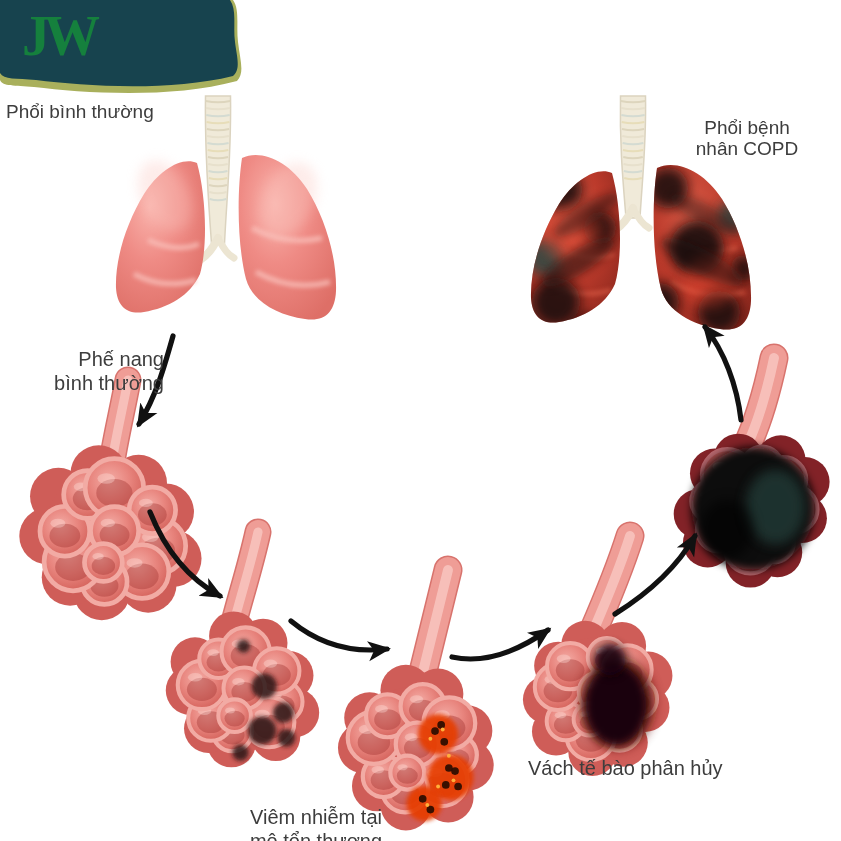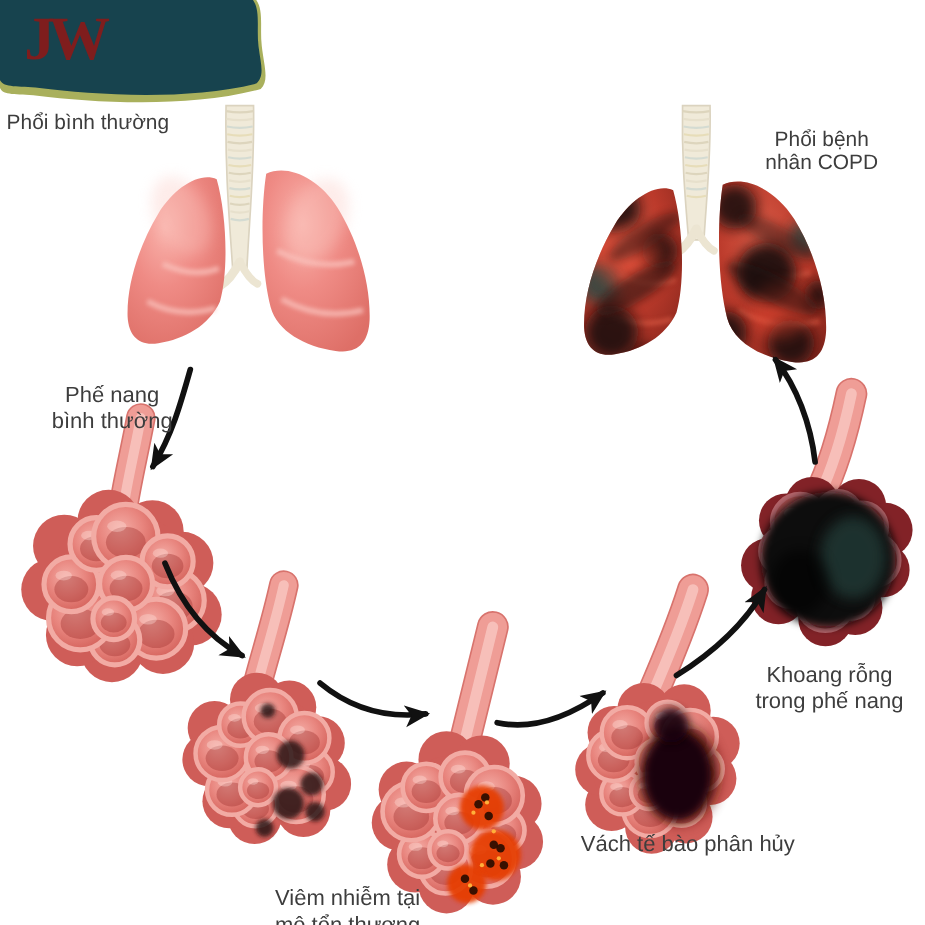--- a/index.html
+++ b/index.html
@@ -6,21 +6,21 @@
   #canvas{position:relative;width:841px;height:841px;background:#ffffff;overflow:hidden;
           font-family:"Liberation Sans","DejaVu Sans",sans-serif;}
   #art{position:absolute;left:0;top:0;}
   .label{position:absolute;color:#3d3d3d;font-size:20px;line-height:1.18;white-space:pre-line;}
   .label.title{font-size:19px;line-height:1.12;}
   .label.center{text-align:center;margin-top:24px;}
   
   .logo{position:absolute;left:0;top:0;width:250px;height:96px;}
   .logo-bg{position:absolute;left:0;top:0;}
   .logo-jw{position:absolute;left:22px;top:4px;font-family:"Liberation Serif","DejaVu Serif",serif;
-           font-weight:700;font-size:56px;color:#7f1d1d;letter-spacing:-6px;}
+           font-weight:700;font-size:56px;color:#15803d;letter-spacing:-6px;}
   .logo-text{position:absolute;left:103px;top:13px;}
   .logo-korea{font-size:19px;font-weight:700;letter-spacing:6px;color:#a9b05c;}
   .logo-hospital{margin-top:4px;font-size:19px;font-weight:700;letter-spacing:1.5px;color:#ffffff;
                  display:flex;align-items:center;}
   .o-check{display:inline-flex;margin:0 1px;}
 </style>
 </head>
 <body>
 
 <div id="canvas">
@@ -415,21 +415,19 @@
     <svg class="logo-bg" width="250" height="96" viewBox="0 0 250 96">
       <path d="M0,0 L233,0 C240,10 236,26 238,42 C240,60 245,73 237,81 C170,99 84,93 34,87 C14,85 3,87 0,80 Z" fill="#a9b05c"></path>
       <path d="M0,0 L230,0 C237,10 233,26 235,42 C237,58 241,69 233,76 C168,92 84,86 36,80 C16,78 4,80 0,73 Z" fill="#17434e"></path>
     </svg>
     <div class="logo-jw">JW</div>
   </div>
 
   <div class="label title" style="left:6px;top:101px;">Phổi bình thường</div>
   <div class="label title center" style="left:659px;top:93px;width:176px;">Phổi bệnh
 nhân COPD</div>
-  <div class="label center" style="left:40px;top:324px;width:124px;">Phế nang
+  <div class="label center" style="left:40px;top:324px;width:124px;text-align:right;">Phế nang
 bình thường</div>
   <div class="label center" style="left:240px;top:782px;width:152px;">Viêm nhiễm tại
 mô tổn thương</div>
   <div class="label" style="left:528px;top:757px;">Vách tế bào phân hủy</div>
-  <div class="label center" style="left:678px;top:579px;width:152px;">Khoang rỗng
-trong phế nang</div>
 
 </div>
 
 </body></html>

